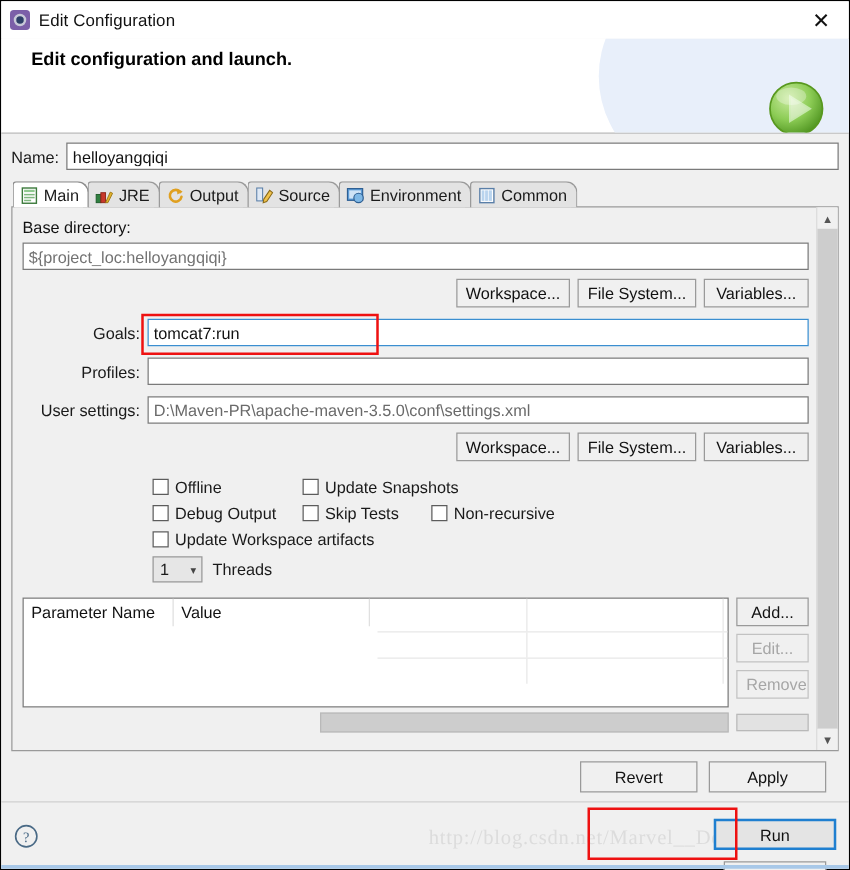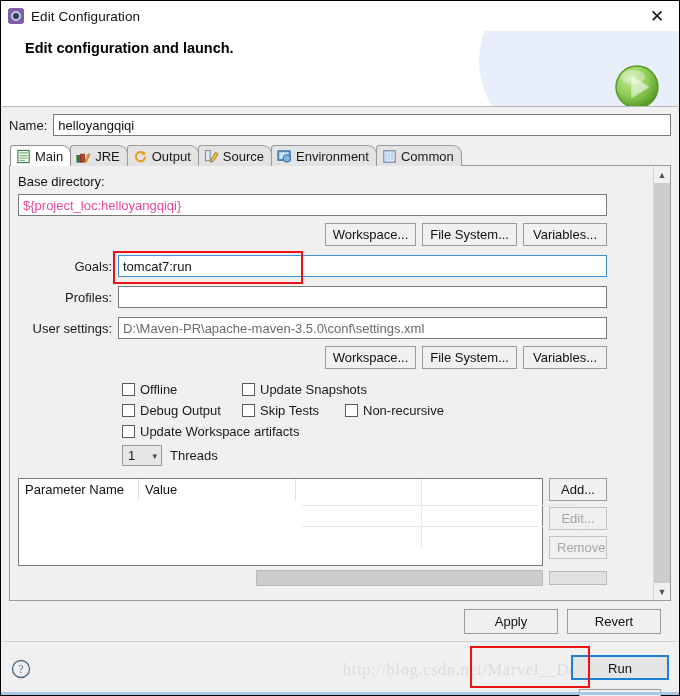--- a/index.html
+++ b/index.html
@@ -160,21 +160,20 @@
   .tab .tico { width: 15px; height: 15px; flex: 0 0 auto; }
 
   .tabpanel {
     flex: 1 1 auto;
     border: 1px solid #9a9a9a;
     background: #f0f0f0;
     margin-top: -1px;
     position: relative;
     display: flex;
     min-height: 0;
-    gap: 40px;
   }
   .tabpanel-content {
     flex: 1 1 auto;
     padding: 8px 6px 0 8px;
     position: relative;
     min-width: 0;
   }
 
   
   .vscroll {
@@ -205,21 +204,21 @@
     color: #111;
   }
   .full-input {
     width: 100%;
     height: 22px;
     background: #ffffff;
     border: 1px solid #7a7a7a;
     padding: 2px 4px;
     font-size: 13px;
     line-height: 17px;
-    color: #ec4899;
+    color: #737373;
   }
   .btnrow {
     display: flex;
     justify-content: flex-end;
     gap: 6px;
     margin-top: 7px;
   }
   .btn {
     min-width: 84px;
     height: 23px;
@@ -647,22 +646,22 @@
       </div>
 
       <div class="vscroll">
         <div class="arrow">▲</div>
         <div class="thumb"></div>
         <div class="arrow">▼</div>
       </div>
     </div>
 
     <div class="bottombar">
+      <button class="btn">Revert</button>
       <button class="btn">Apply</button>
-      <button class="btn">Revert</button>
     </div>
   </div>
 
   <div class="footerbar">
     <svg class="helpicon" viewBox="0 0 20 20">
       <circle cx="10" cy="10" r="8.5" fill="none" stroke="#4a6a86" stroke-width="1.3"></circle>
       <text x="10" y="14.3" text-anchor="middle" font-family="Liberation Serif, serif" font-size="11.5" fill="#4a6a86">?</text>
     </svg>
     <div class="watermark">http://blog.csdn.net/Marvel__Dead</div>
     <div class="footer-btns">

